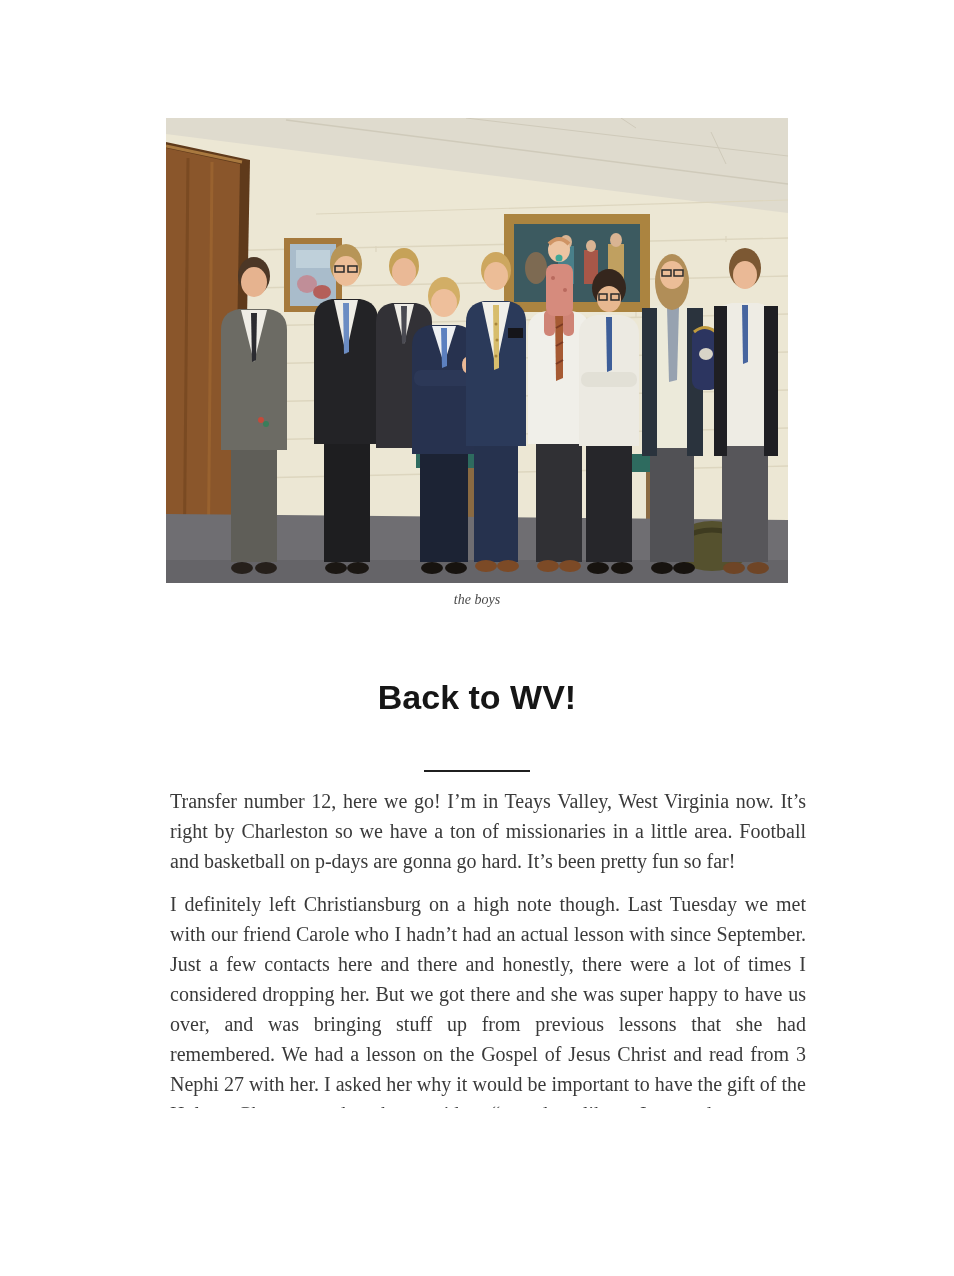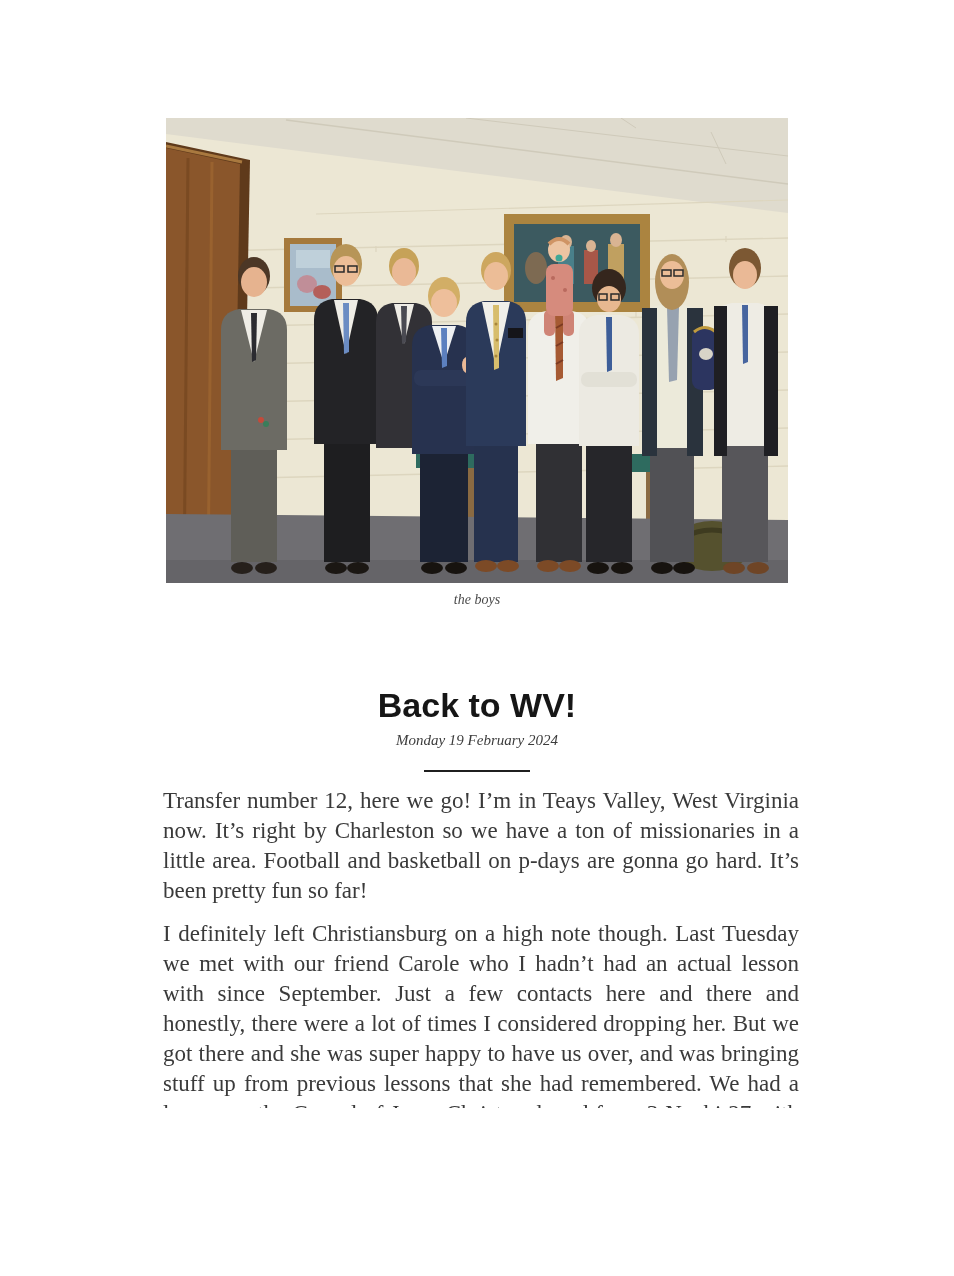--- a/index.html
+++ b/index.html
@@ -38,21 +38,21 @@
 
   
   .entry-header {
     position: absolute;
     top: 678px;
     left: 0;
     width: 954px;
     text-align: center;
   }
   .entry-title {
-    margin: 8px;
+    margin: 0;
     font-family: "Liberation Sans", sans-serif;
     font-weight: bold;
     font-size: 34px;
     line-height: 38px;
     color: #161616;
     letter-spacing: 0px;
   }
   .entry-date {
     margin-top: 4px;
     font-style: italic;
@@ -65,23 +65,23 @@
     top: 770px;
     left: 424px;
     width: 106px;
     border-bottom: 2px solid #1f1f1f;
   }
 
   
   .entry-body {
     position: absolute;
     top: 786px;
-    left: 163px;
+    left: 170px;
     width: 636px;
-    font-size: 23px;
+    font-size: 20px;
     line-height: 30px;
     text-align: justify;
     color: #3a3a3a;
   }
   .entry-body p { margin: 0 0 13px 0; }
   .entry-body p.continued { text-align-last: justify; }
 
   
   .page-footer {
     position: absolute;
@@ -305,21 +305,20 @@
             <ellipse cx="592" cy="450" rx="11" ry="6" fill="#6f4526"></ellipse>
           </g>
         </g>
       </svg>
     </div>
     <figcaption class="photo-caption">the boys</figcaption>
   </figure>
 
   <header class="entry-header">
     <h1 class="entry-title">Back to WV!</h1>
-    <div class="entry-date">Monday 19 February 2024</div>
   </header>
 
   <div class="divider"></div>
 
   <main class="entry-body">
     <p>Transfer number 12, here we go! I’m in Teays Valley, West Virginia now. It’s right by Charleston so we have a ton of missionaries in a little area. Football and basketball on p-days are gonna go hard. It’s been pretty fun so far!</p>
     <p class="continued">I definitely left Christiansburg on a high note though. Last Tuesday we met with our friend Carole who I hadn’t had an actual lesson with since September. Just a few contacts here and there and honestly, there were a lot of times I considered dropping her. But we got there and she was super happy to have us over, and was bringing stuff up from previous lessons that she had remembered. We had a lesson on the Gospel of Jesus Christ and read from 3 Nephi 27 with her. I asked her why it would be important to have the gift of the Holy Ghost, and she said, “sounds like I need to get</p>
   </main>
 
   <footer class="page-footer">

